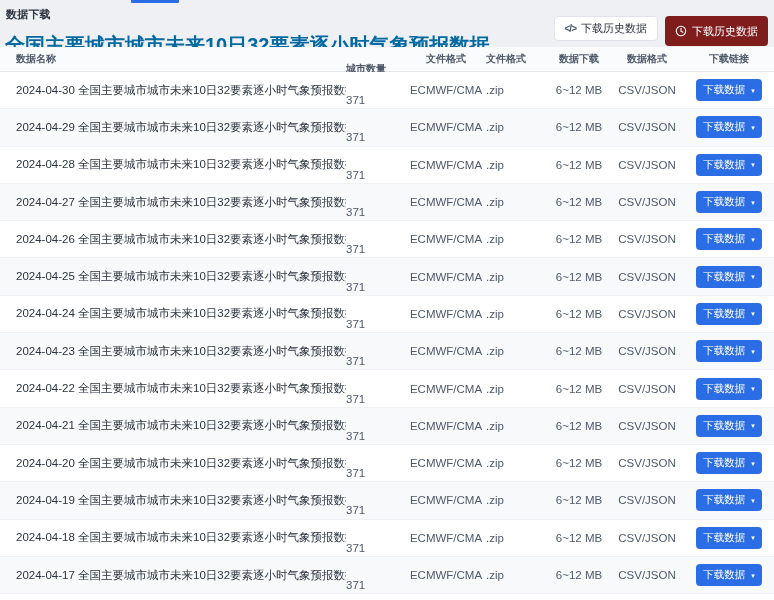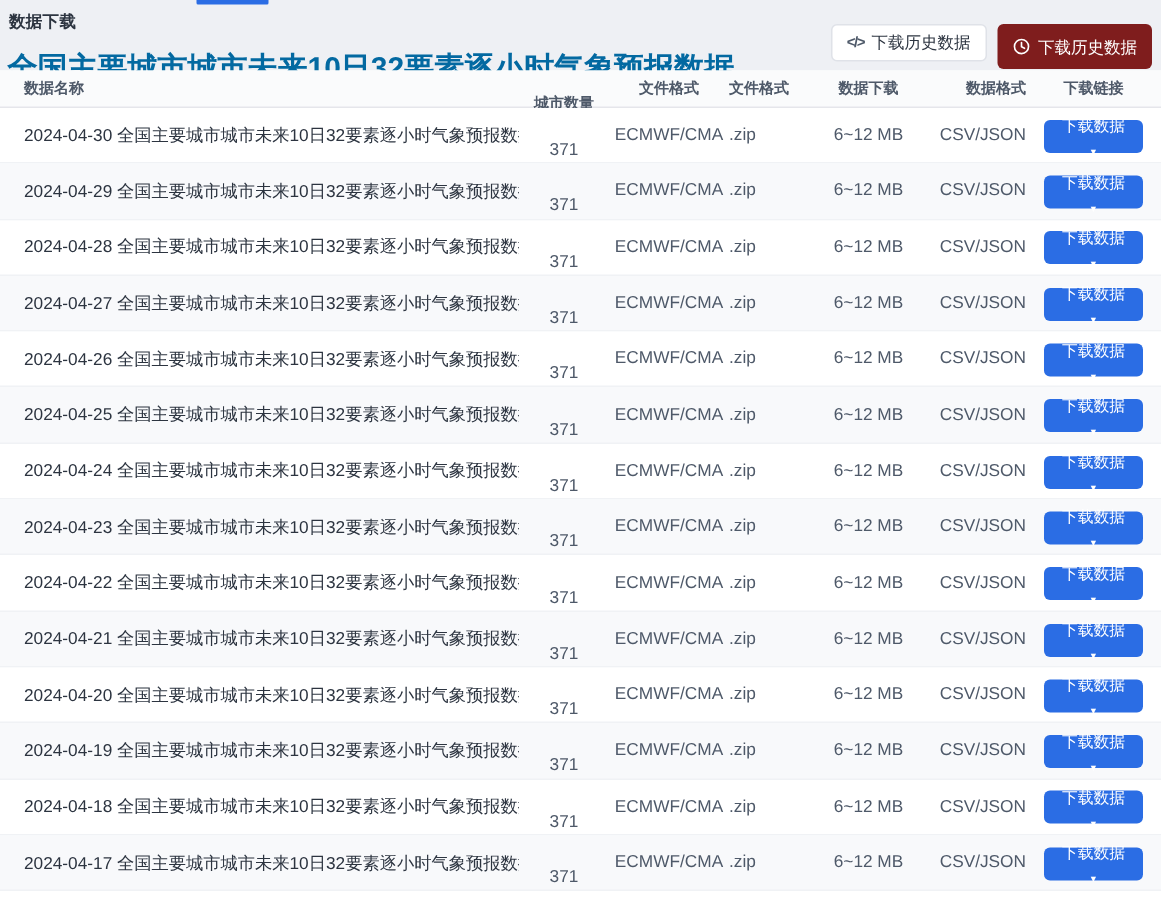--- a/index.html
+++ b/index.html
@@ -21,28 +21,28 @@
   .btn-primary { background:#7f1d1d; color:#ffffff; padding:15px 10px; }
   .code-glyph { font-size:10px; font-weight:bold; color:#4e5969; letter-spacing:-1px; }
   .clock-svg { display:block; }
   
   .table-card { position:absolute; left:0; top:47px; right:0; bottom:0; background:#ffffff; display:flex; flex-direction:column; }
   .thead { display:flex; align-items:center; height:25px; background:#fafbfc; border-bottom:1px solid #e5e6eb; font-size:10px; font-weight:bold; color:#4e5969; flex:0 0 auto; }
   .tbody { flex:1 1 auto; overflow:hidden; }
   .trow { display:flex; align-items:center; height:37.3px; background:#ffffff; border-bottom:1px solid #f0f2f5; font-size:11.5px; }
   .trow:nth-child(even) { background:#f8f9fb; }
   .c-name { flex:1 1 auto; padding-left:16px; text-align:left; color:#2c3440; white-space:nowrap; overflow:hidden; }
-  .c-cities { flex:0 0 60px; text-align:center; color:#4e5969;margin-top:20px; }
+  .c-cities { flex:0 0 60px; text-align:left; color:#4e5969;margin-top:20px; }
   .c-model { flex:0 0 80px; text-align:center; color:#4e5969; }
   .c-fileformat { flex:0 0 62px; text-align:left; color:#4e5969; }
   .c-filesize { flex:0 0 62px; text-align:center; color:#4e5969; }
-  .c-dataformat { flex:0 0 74px; text-align:right; color:#4e5969; }
+  .c-dataformat { flex:0 0 74px; text-align:center; color:#4e5969; }
   .c-download { flex:0 0 90px; text-align:center;font-family:Liberation Serif, serif; }
   .thead .c-name { color:#4e5969; }
-  .dl-btn { display:inline-flex; align-items:center; justify-content:center; gap:6px; width:66px; height:22px; background:#2b6de4; color:#ffffff; border:none; border-radius:4px; font-size:10.5px; cursor:pointer; font-family:inherit;flex-direction:column; }
+  .dl-btn { display:inline-flex; align-items:center; justify-content:center; gap:6px; width:66px; height:22px; background:#2b6de4; color:#ffffff; border:none; border-radius:4px; font-size:10.5px; cursor:pointer; font-family:inherit; }
   .chevron { font-size:7px; line-height:1; transform:translateY(1px); }
   .partial-row { height:6px; background:#ffffff; }
 </style>
 </head>
 <body>
 
 <div class="topbar">
   <div class="tab-line"></div>
   <div class="breadcrumb">数据下载</div>
   <div class="page-title">全国主要城市城市未来10日32要素逐小时气象预报数据</div>

